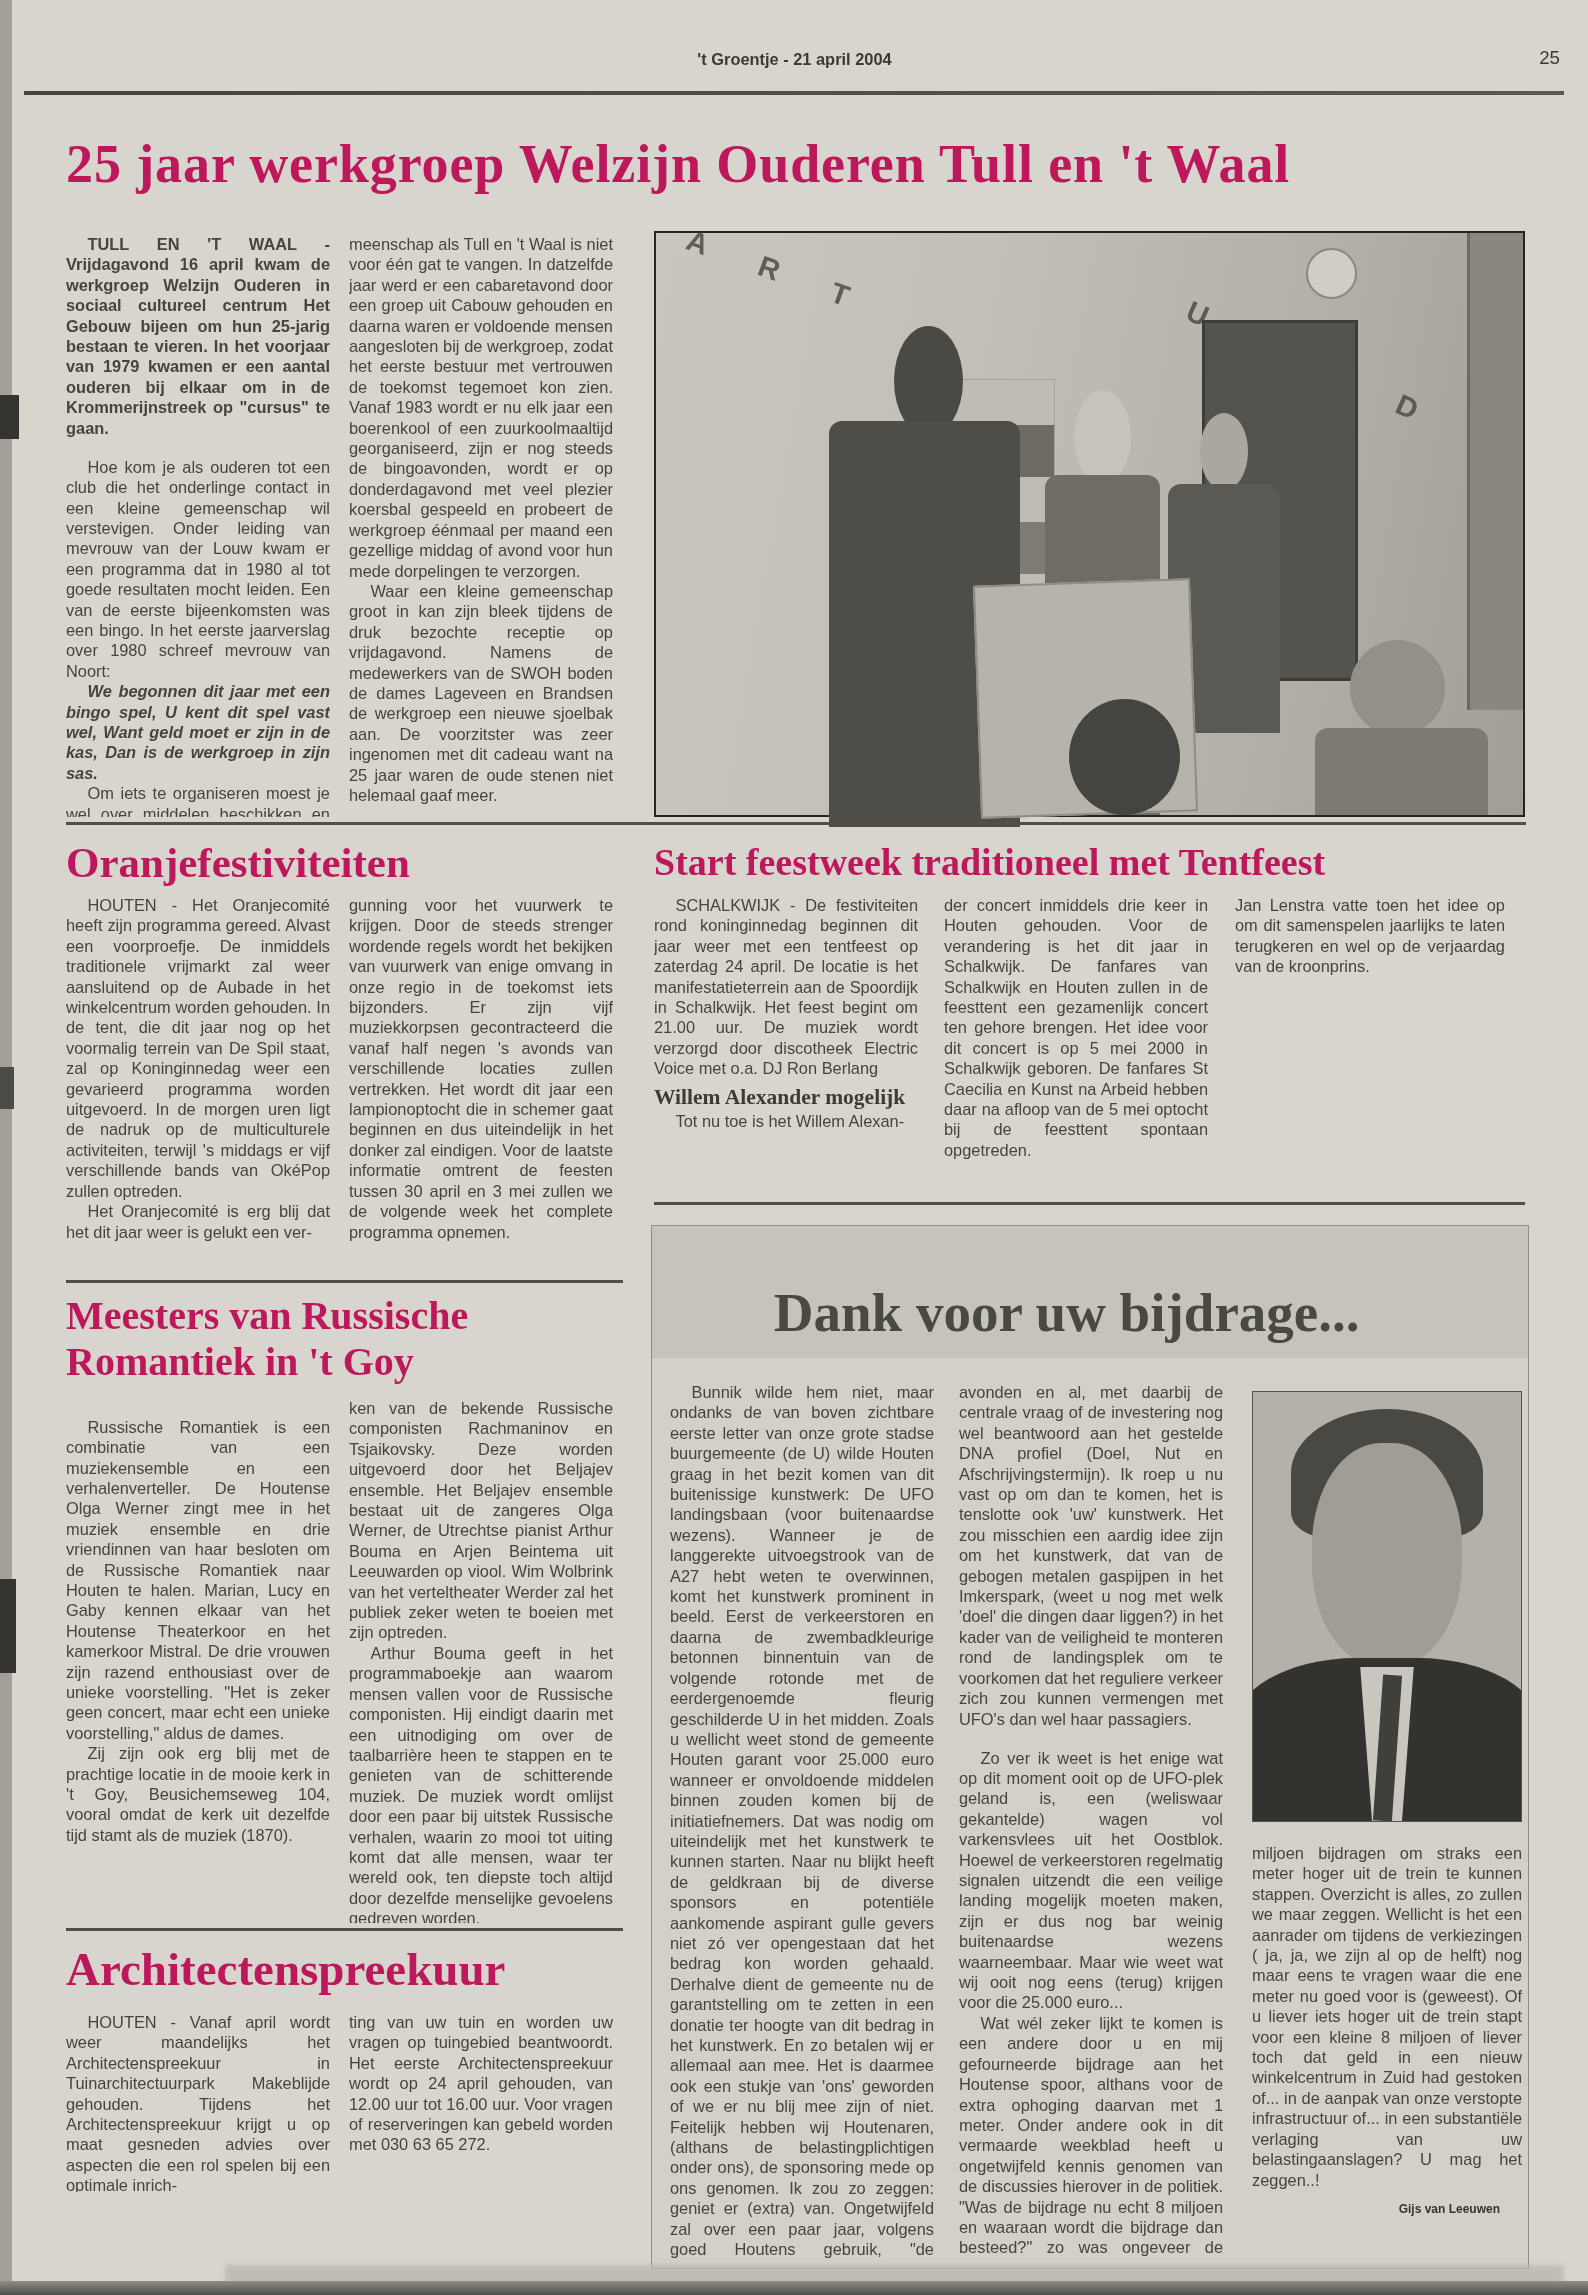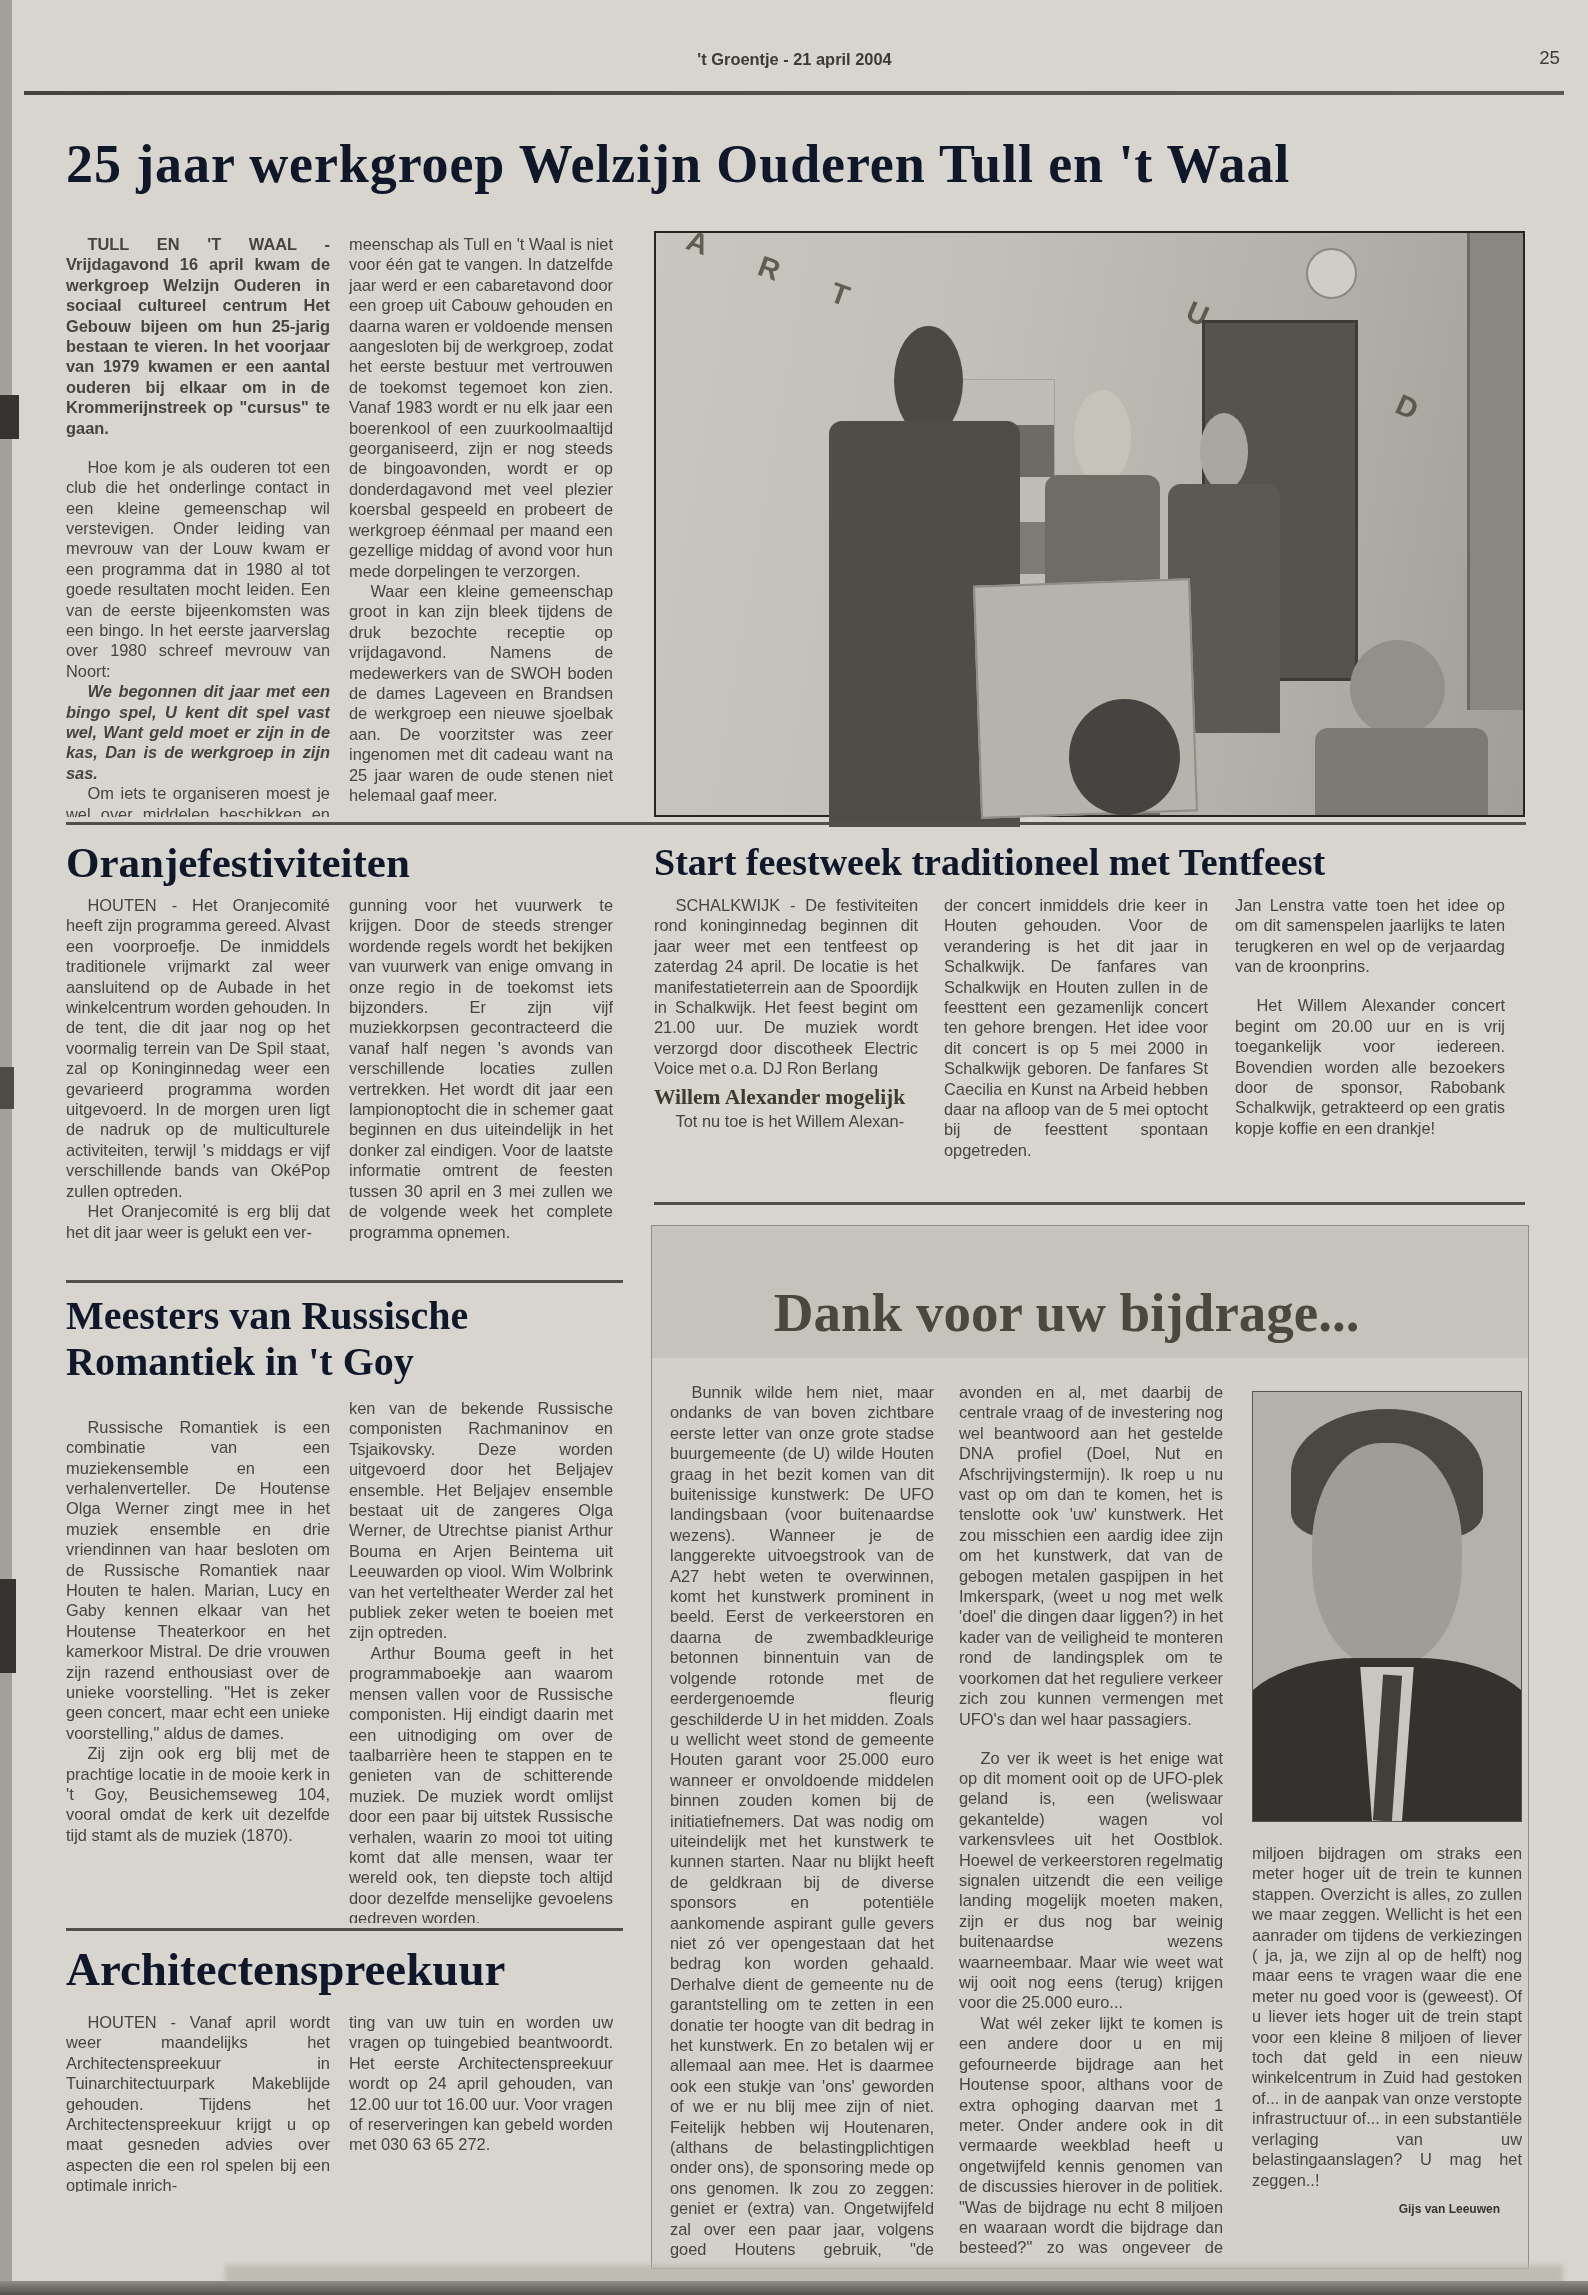--- a/index.html
+++ b/index.html
@@ -5,21 +5,21 @@
   html,body{margin:0;padding:0;background:#8e8c86;}
   .page{position:relative;width:1589px;height:2295px;background:#d8d5ce;overflow:hidden;
         font-family:"Liberation Sans",sans-serif;color:#42413c;}
   
   .masthead{position:absolute;top:50px;left:0;width:100%;text-align:center;
             font-size:16.4px;font-weight:bold;color:#3b3a35;}
   .pagenum{position:absolute;top:47px;right:29px;font-size:18.7px;color:#3b3a35;}
   .rule{position:absolute;background:#504f48;height:2.8px;}
   .toprule{top:91px;left:24px;width:1540px;height:3.7px;background:linear-gradient(90deg,#44433d,#5a5952);}
   
-  .hl{position:absolute;font-family:"Liberation Serif","DejaVu Serif",serif;font-weight:bold;color:#0f172a;line-height:1.02;}
+  .hl{position:absolute;font-family:"Liberation Serif","DejaVu Serif",serif;font-weight:bold;color:#be185d;line-height:1.02;}
   .hl-main{top:137px;left:66px;width:1469px;font-size:54px;letter-spacing:0.9px;}
   .hl-oranje{top:841px;left:66px;font-size:43px;}
   .hl-tent{top:843px;left:654px;width:880px;font-size:38px;}
   .hl-russ{top:1293px;left:66px;font-size:40px;line-height:46px;width:561px;}
   .hl-dank{position:absolute;width:100%;text-align:center;font-family:"Liberation Serif","DejaVu Serif",serif;
            font-weight:bold;font-size:55px;color:#4a4940;top:35px;left:-23.4px;margin-top:20px;}
   .hl-arch{top:1946px;left:66px;font-size:47px;}
   
   .col{position:absolute;text-align:justify;font-size:16.4px;line-height:20.4px;overflow:hidden;color:#45443f;}
   .col p{margin:0;text-indent:21.5px;}
@@ -132,21 +132,20 @@
   <div class="col" style="left:654px;top:895px;width:264px;height:302px;">
     <p>SCHALKWIJK - De festiviteiten rond koninginnedag beginnen dit jaar weer met een tentfeest op zaterdag 24 april. De locatie is het manifestatieterrein aan de Spoordijk in Schalkwijk. Het feest begint om 21.00 uur. De muziek wordt verzorgd door discotheek Electric Voice met o.a. DJ Ron Berlang</p>
     <p class="subhead">Willem Alexander mogelijk</p>
     <p>Tot nu toe is het Willem Alexan-</p>
   </div>
   <div class="col" style="left:944px;top:895px;width:264px;height:302px;">
     <p style="text-indent:0">der concert inmiddels drie keer in Houten gehouden. Voor de verandering is het dit jaar in Schalkwijk. De fanfares van Schalkwijk en Houten zullen in de feesttent een gezamenlijk concert ten gehore brengen. Het idee voor dit concert is op 5 mei 2000 in Schalkwijk geboren. De fanfares St Caecilia en Kunst na Arbeid hebben daar na afloop van de 5 mei optocht bij de feesttent spontaan opgetreden.</p>
   </div>
   <div class="col" style="left:1235px;top:895px;width:270px;height:302px;">
     <p style="text-indent:0">Jan Lenstra vatte toen het idee op om dit samenspelen jaarlijks te laten terugkeren en wel op de verjaardag van de kroonprins.</p>
-    <p class="gap">Het Willem Alexander concert begint om 20.00 uur en is vrij toegankelijk voor iedereen. Bovendien worden alle bezoekers door de sponsor, Rabobank Schalkwijk, getrakteerd op een gratis kopje koffie en een drankje!</p>
   </div>
   <div class="rule" style="top:1202px;left:654px;width:871px;"></div>
 
   <div class="hl hl-russ">
     <span>Meesters van Russische</span><br>
     <span>Romantiek in 't Goy</span>
   </div>
   <div class="col" style="left:66px;top:1398px;width:264px;height:525px;">
     <p class="gap">Russische Romantiek is een combinatie van een muziekensemble en een verhalenverteller. De Houtense Olga Werner zingt mee in het muziek ensemble en drie vriendinnen van haar besloten om de Russische Romantiek naar Houten te halen. Marian, Lucy en Gaby kennen elkaar van het Houtense Theaterkoor en het kamerkoor Mistral. De drie vrouwen zijn razend enthousiast over de unieke voorstelling. "Het is zeker geen concert, maar echt een unieke voorstelling," aldus de dames.</p>
     <p>Zij zijn ook erg blij met de prachtige locatie in de mooie kerk in 't Goy, Beusichemseweg 104, vooral omdat de kerk uit dezelfde tijd stamt als de muziek (1870).</p>

